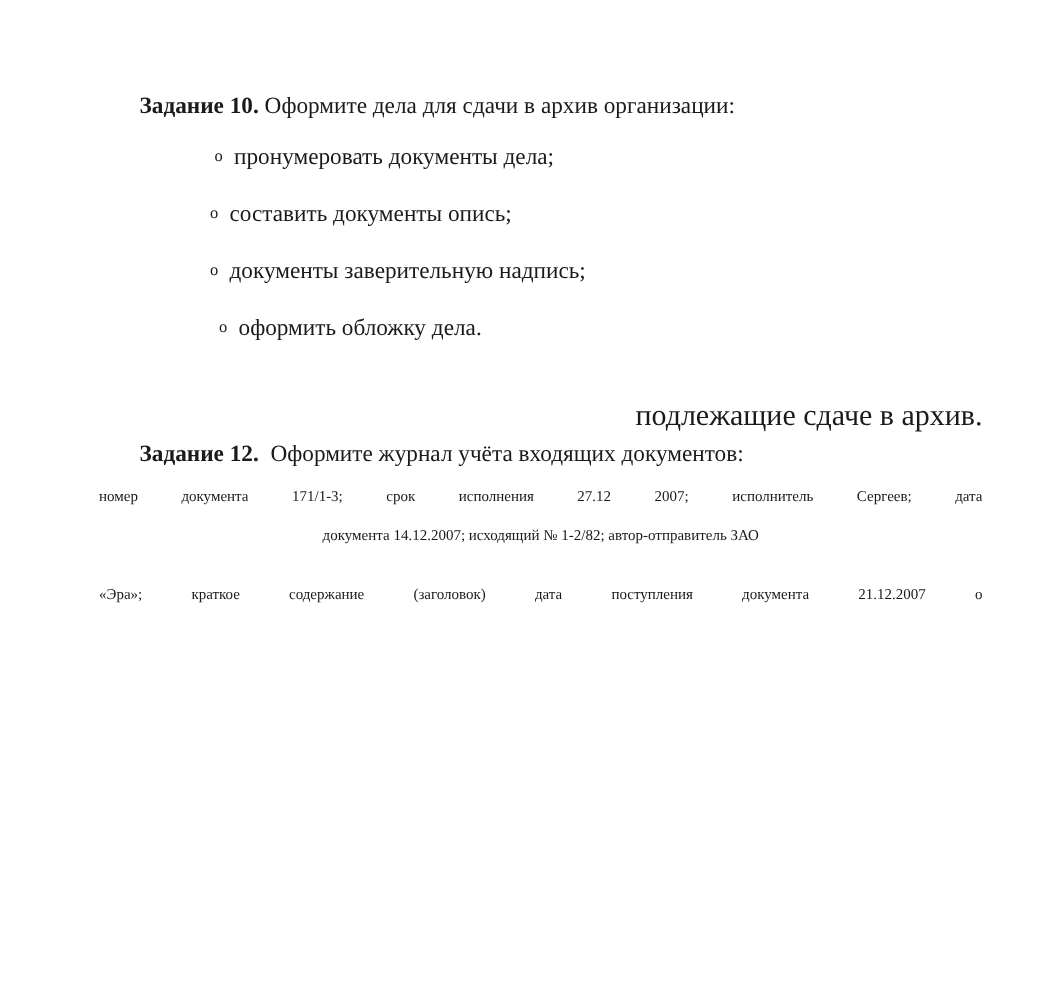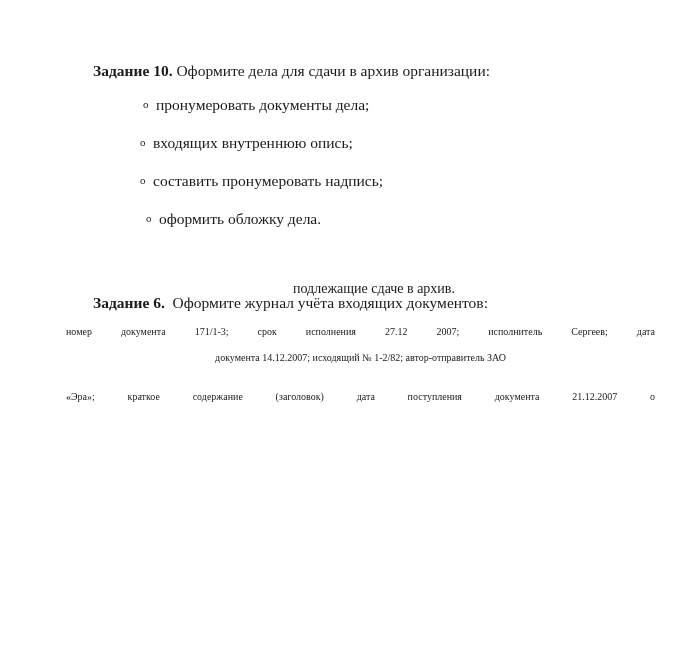--- a/index.html
+++ b/index.html
@@ -84,25 +84,25 @@
     text-align: justify;
   }
   #task11-heading::after {
     content: "";
     display: inline-block;
     width: 100%;
   }
   #task11-cont {
     position: absolute;
     left: 93px;
-    top: 274px;
+    top: 262px;
     width: 562px;
-    font-size: 14px;
+    font-size: 20px;
     line-height: 30px;
-    text-align: center;
+    text-align: right;
     margin: 0;
   }
 
   
   #task12-heading {
     top: 288px;
     text-align: left;
   }
 
   
@@ -155,26 +155,26 @@
 </style>
 </head>
 <body>
 
 <div class="page">
 
   <p class="task-heading" id="task10-heading"><span class="label">Задание 10.</span> <span>Оформите дела для сдачи в архив организации:</span></p>
 
   <ul class="bullet-list">
     <li class="bullet-item" id="bullet-0"><span class="bullet-marker">o</span><span class="bullet-text">пронумеровать документы дела;</span></li>
-    <li class="bullet-item" id="bullet-1"><span class="bullet-marker">o</span><span class="bullet-text">входящих внутреннюю опись;</span></li>
-    <li class="bullet-item" id="bullet-2"><span class="bullet-marker">o</span><span class="bullet-text">составить пронумеровать надпись;</span></li>
+    <li class="bullet-item" id="bullet-1"><span class="bullet-marker">o</span><span class="bullet-text">составить документы опись;</span></li>
+    <li class="bullet-item" id="bullet-2"><span class="bullet-marker">o</span><span class="bullet-text">документы заверительную надпись;</span></li>
     <li class="bullet-item" id="bullet-3"><span class="bullet-marker">o</span><span class="bullet-text">оформить обложку дела.</span></li>
   </ul>
 
   <p id="task11-cont">подлежащие сдаче в архив.</p>
 
-  <p class="task-heading" id="task12-heading"><span class="label">Задание 6.</span>&nbsp; <span>Оформите журнал учёта входящих документов:</span></p>
+  <p class="task-heading" id="task12-heading"><span class="label">Задание 12.</span>&nbsp; <span>Оформите журнал учёта входящих документов:</span></p>
 
   <p class="t12-line" id="t12-line-0">номер документа 171/1-3; срок исполнения 27.12 2007; исполнитель Сергеев; дата</p>
   <p class="t12-line" id="t12-line-1">документа 14.12.2007;  исходящий № 1-2/82; автор-отправитель ЗАО</p>
   <p class="t12-line" id="t12-line-2">«Эра»; краткое содержание (заголовок) дата поступления документа 21.12.2007 о</p>
 
 </div>
 
 </body></html>

